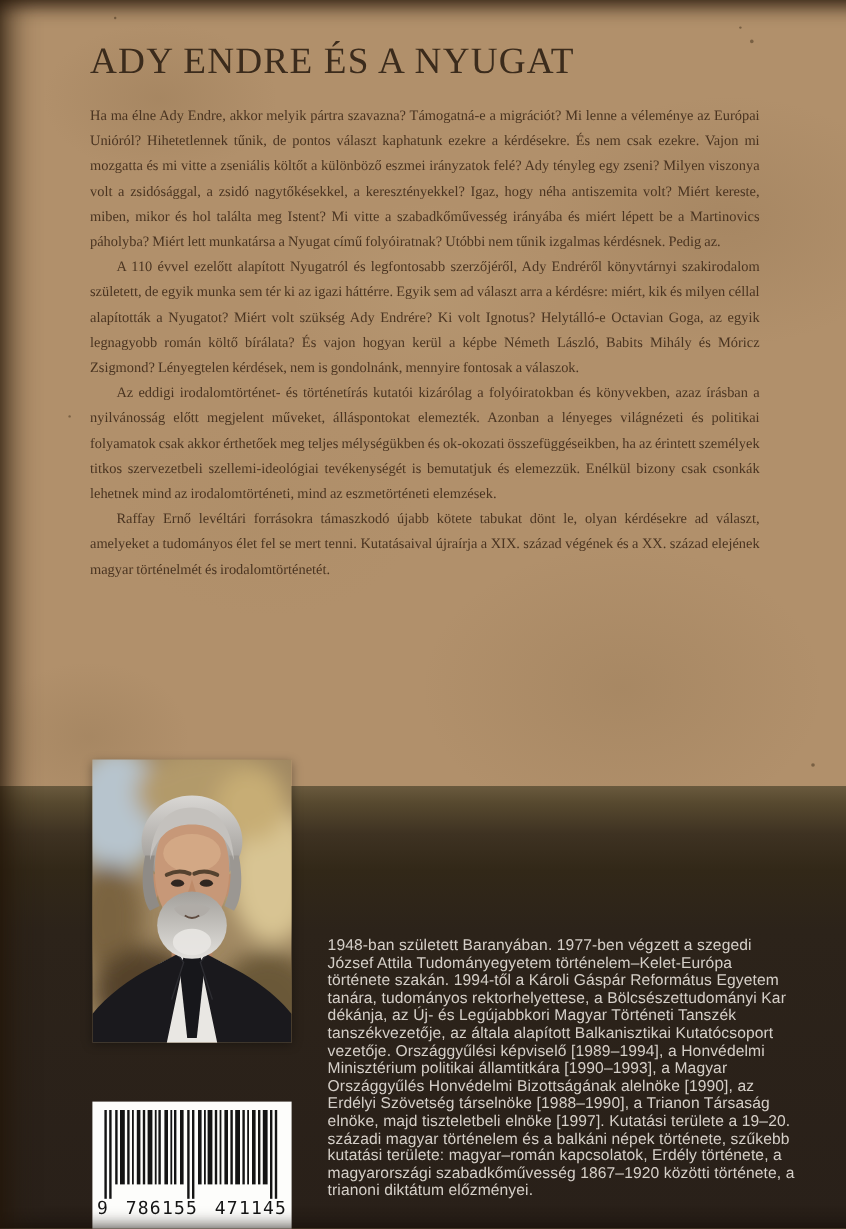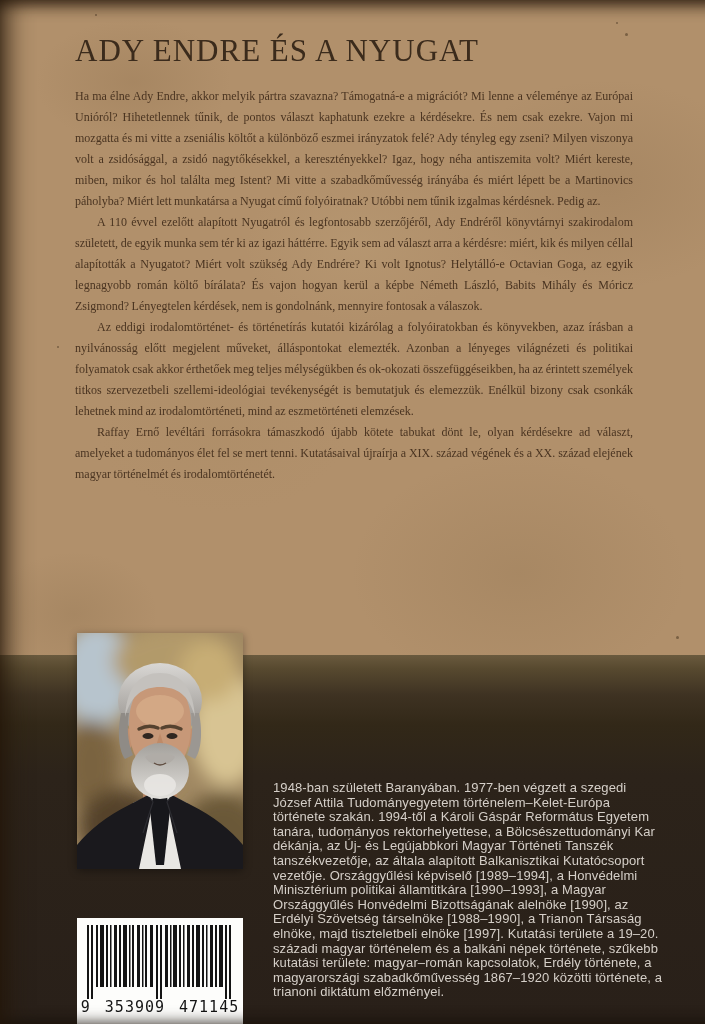--- a/index.html
+++ b/index.html
@@ -210,18 +210,18 @@
           <rect x="121" y="0" width="1.5" height="62"></rect>
         <rect x="125" y="0" width="3" height="62"></rect>
           <rect x="130" y="0" width="2" height="62"></rect>
         <rect x="134" y="0" width="4" height="62"></rect>
         <rect x="140" y="0" width="2" height="74"></rect>
           <rect x="144" y="0" width="2" height="74"></rect>
       </g>
     </svg>
     <div class="barcode-digits">
       <span>9</span>
-      <span>353909</span>
+      <span>786155</span>
       <span>471145</span>
     </div>
   </div>
 
 </div>
 
 </body></html>

